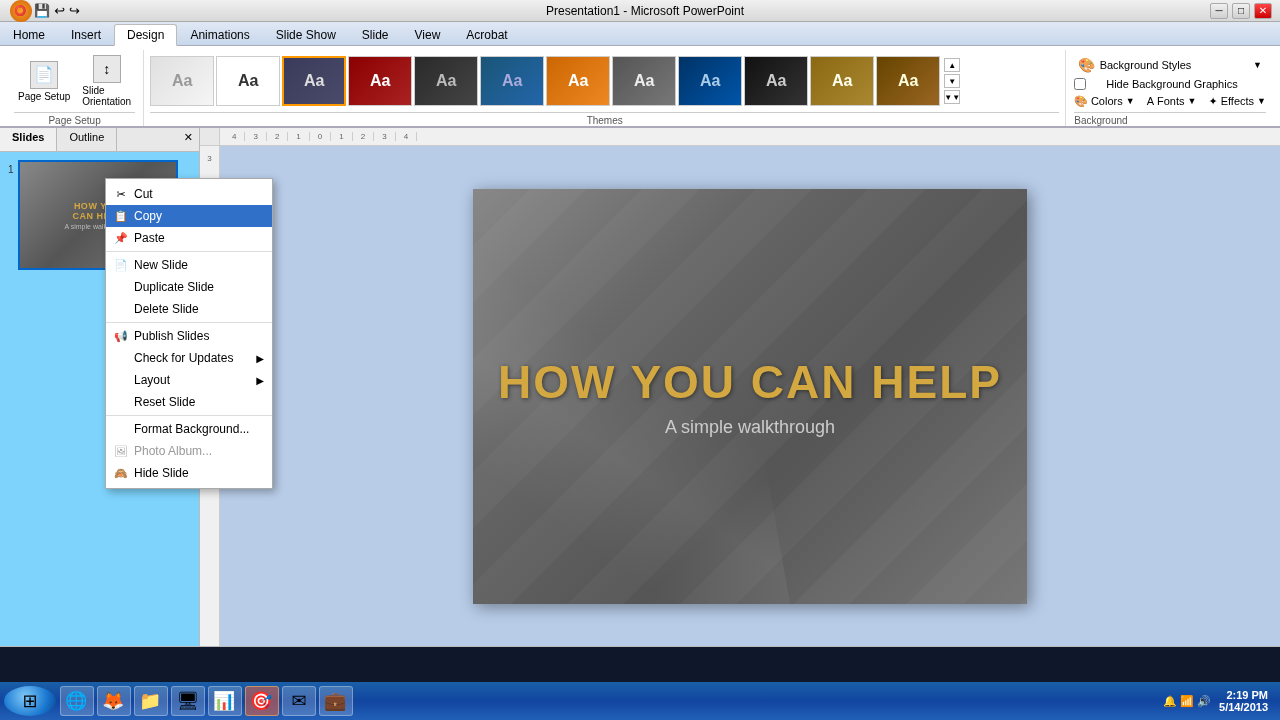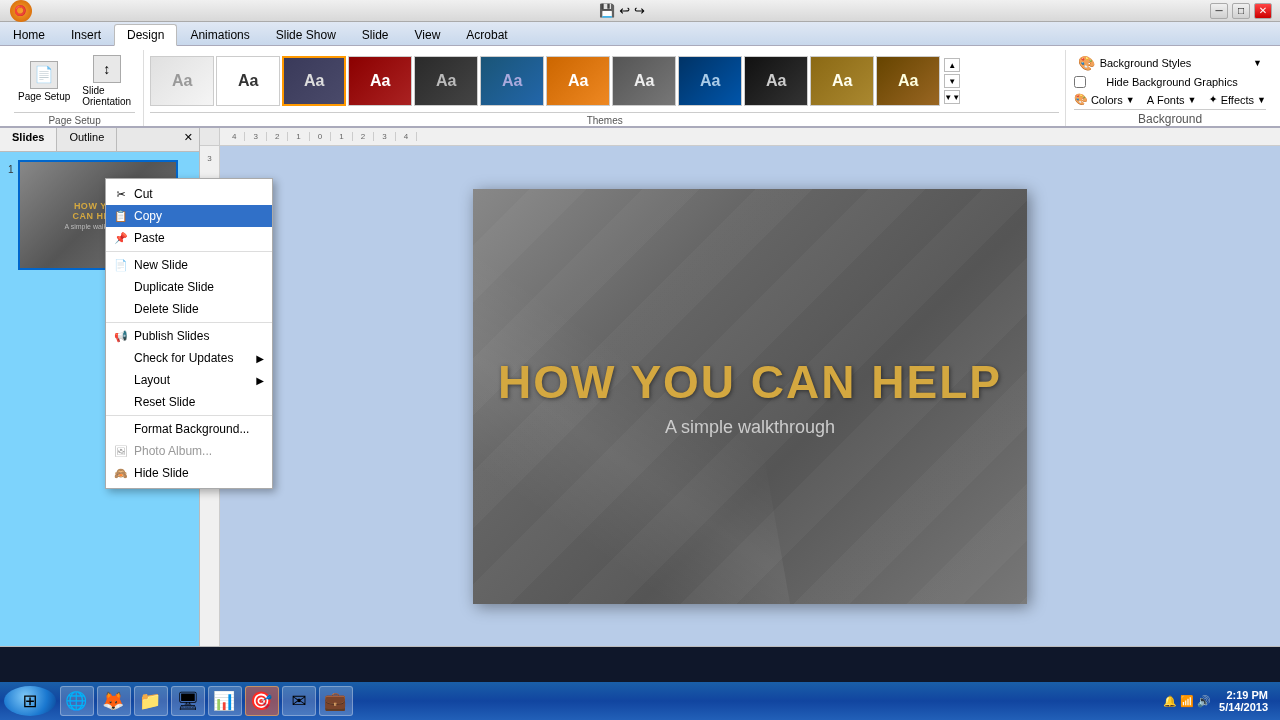--- a/index.html
+++ b/index.html
@@ -351,20 +351,21 @@
 
   <div id="title-bar">
     <div style="display:flex;align-items:center;gap:4px;">
       <div id="office-btn" style="width:22px;height:22px;background:radial-gradient(circle,#f8a030,#d06000);border-radius:50%;display:flex;align-items:center;justify-content:center;font-size:10px;font-weight:bold;color:white;">⭕</div>
     </div>
     <div style="display:flex;align-items:center;gap:4px;">
       <span style="cursor:pointer;font-size:13px;">💾</span>
       <span style="cursor:pointer;font-size:13px;">↩</span>
       <span style="cursor:pointer;font-size:13px;">↪</span>
     </div>
+    <div class="title-text">Presentation1 - Microsoft PowerPoint</div>
     <div class="win-controls">
       <div class="win-btn">─</div>
       <div class="win-btn">□</div>
       <div class="win-btn close">✕</div>
     </div>
   </div>
 
   <div id="ribbon-tabs" style="height:24px;background:linear-gradient(to bottom,#e0e8f4,#c8d8ec);display:flex;align-items:flex-end;padding-left:0;border-bottom:1px solid #aab;">
     <div class="ribbon-tab">Home</div>
     <div class="ribbon-tab">Insert</div>
@@ -439,21 +440,21 @@
               <span>Fonts</span>
               <span style="font-size:9px;">▼</span>
           </div>
           <div style="display:flex;align-items:center;gap:3px;cursor:pointer;font-size:11px;">
             <span>✦</span>
               <span>Effects</span>
               <span style="font-size:9px;">▼</span>
           </div>
         </div>
       </div>
-      <div style="font-size:12px;color:#555;border-top:1px solid #ccc;text-align:center;padding-top:2px;">Background</div>
+      <div style="font-size:10px;color:#555;border-top:1px solid #ccc;padding-top:2px;">Background</div>
     </div>
   </div>
 
   <div class="main-area" style="display:flex;flex:1;overflow:hidden;height:calc(720px - 22px - 24px - 82px - 50px - 24px - 38px);">
 
     <div id="slide-panel">
       <div id="panel-tabs">
         <div class="panel-tab active">Slides</div>
         <div class="panel-tab">Outline</div>
         <div id="panel-close">✕</div>

